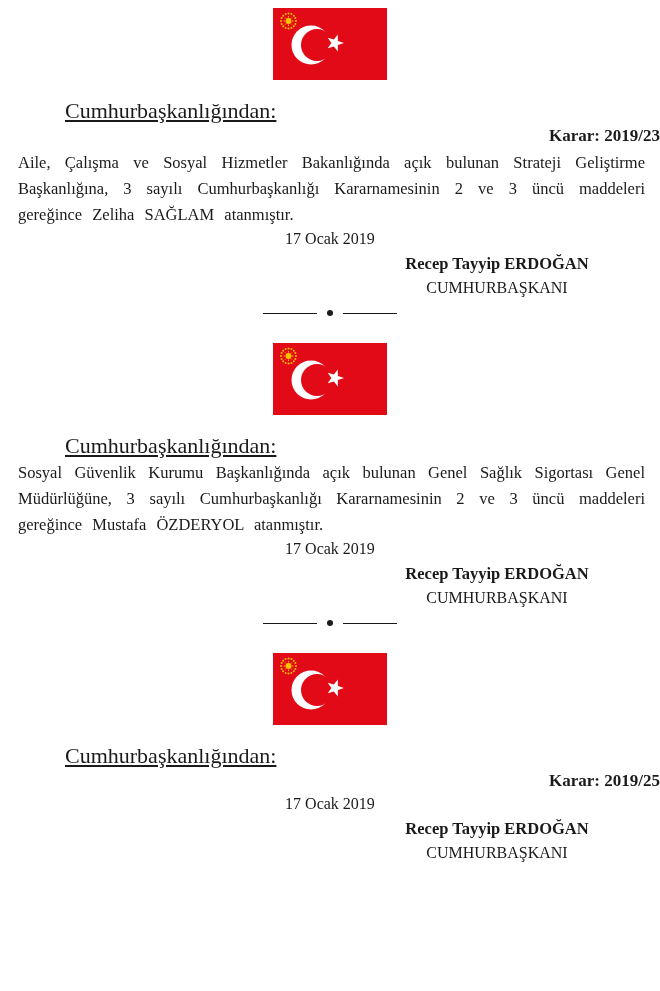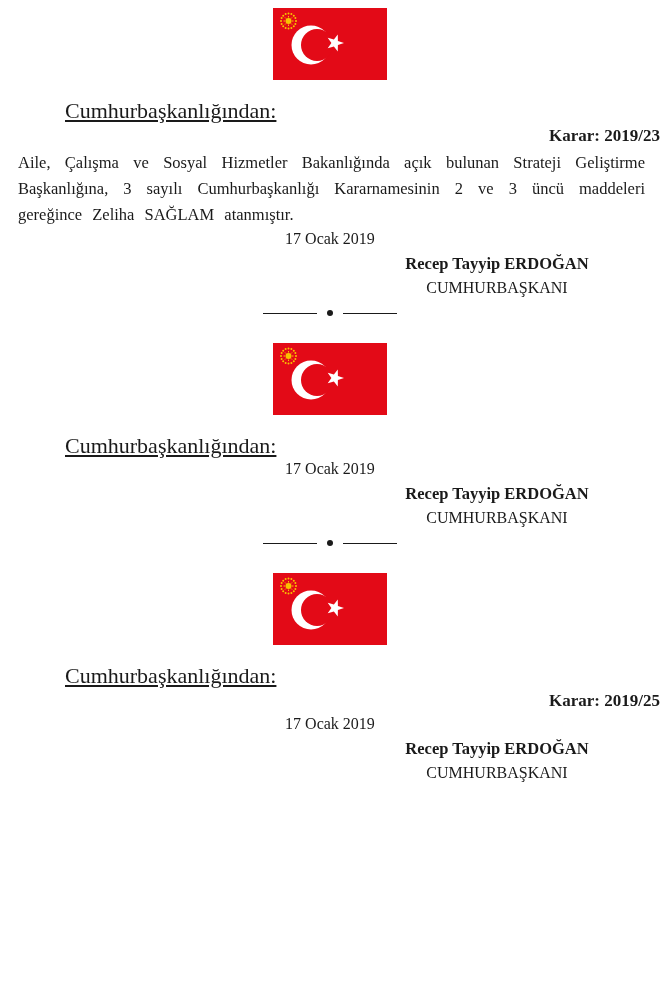--- a/index.html
+++ b/index.html
@@ -127,20 +127,21 @@
 
   <section class="decree">
     <div class="flag-wrap">
       <svg class="flag-svg" viewBox="0 0 114 72">
         <use href="#flag-graphic" xlink:href="#flag-graphic"></use>
       </svg>
     </div>
     <div class="head">
       <div class="source">Cumhurbaşkanlığından:</div>
     </div>
+    <p class="body-par">Sosyal Güvenlik Kurumu Başkanlığında açık bulunan Genel Sağlık Sigortası Genel Müdürlüğüne, 3 sayılı Cumhurbaşkanlığı Kararnamesinin 2 ve 3 üncü maddeleri gereğince Mustafa ÖZDERYOL atanmıştır.</p>
     <div class="date">17 Ocak 2019</div>
     <div class="sig">
       <div class="name">Recep Tayyip ERDOĞAN</div>
       <div class="title">CUMHURBAŞKANI</div>
     </div>
     <div class="sep">
       <span class="line"></span>
       <span class="dot"></span>
       <span class="line"></span>
     </div>

